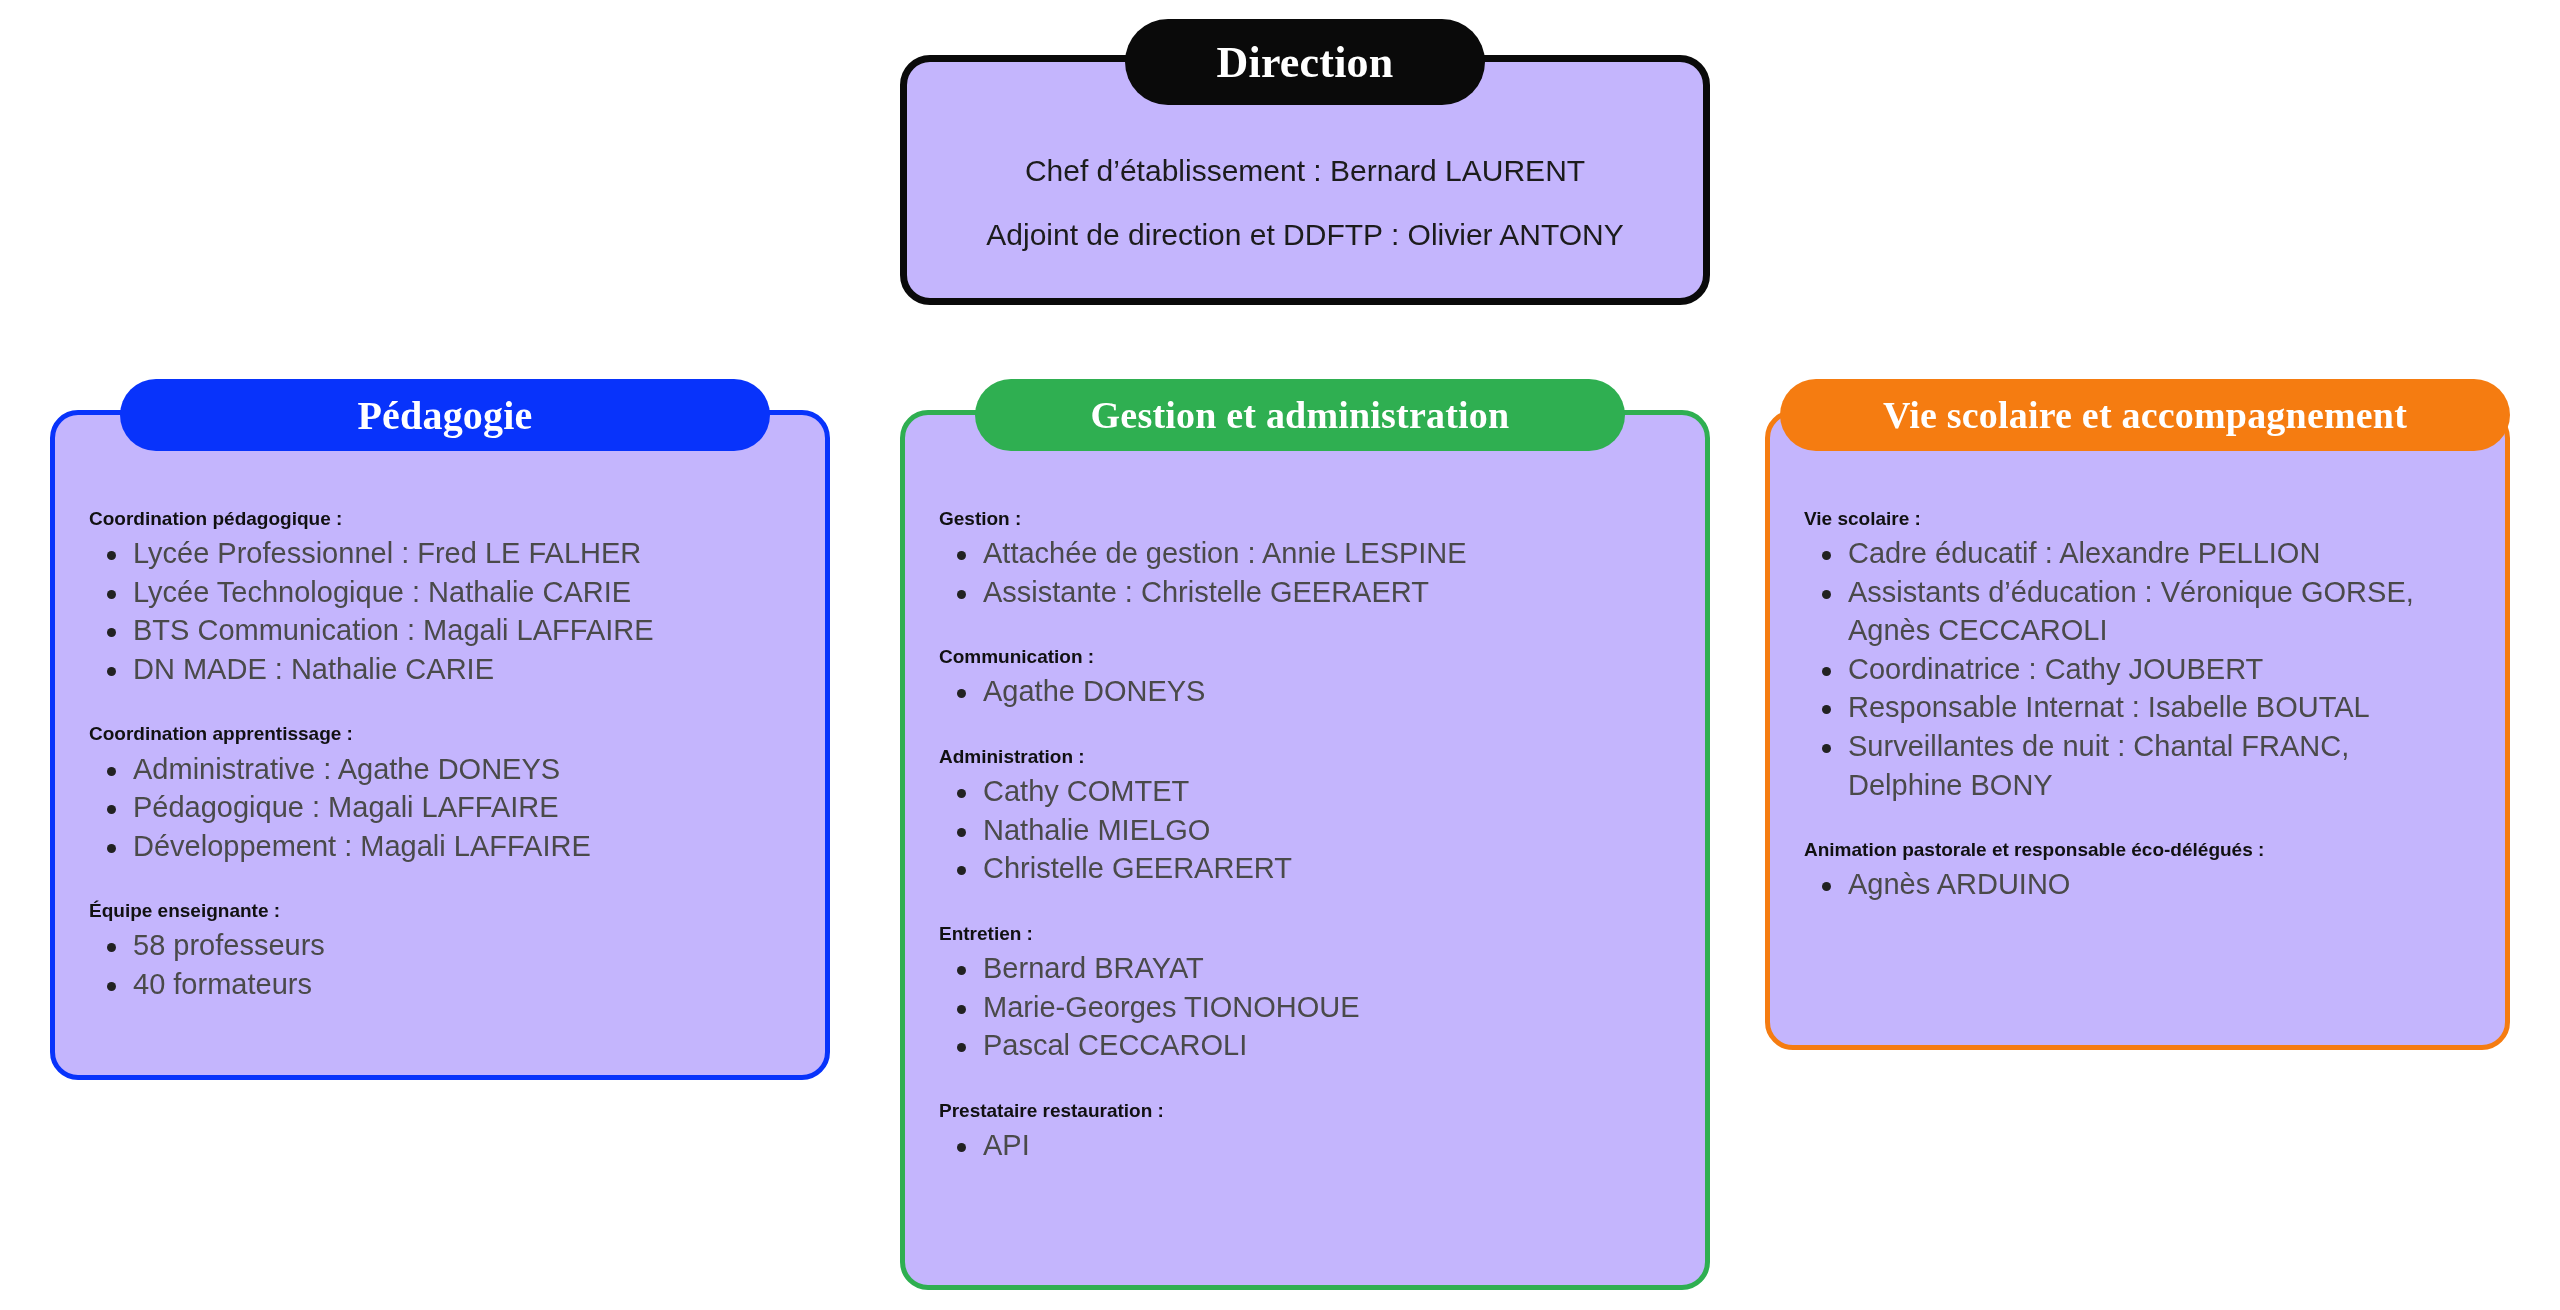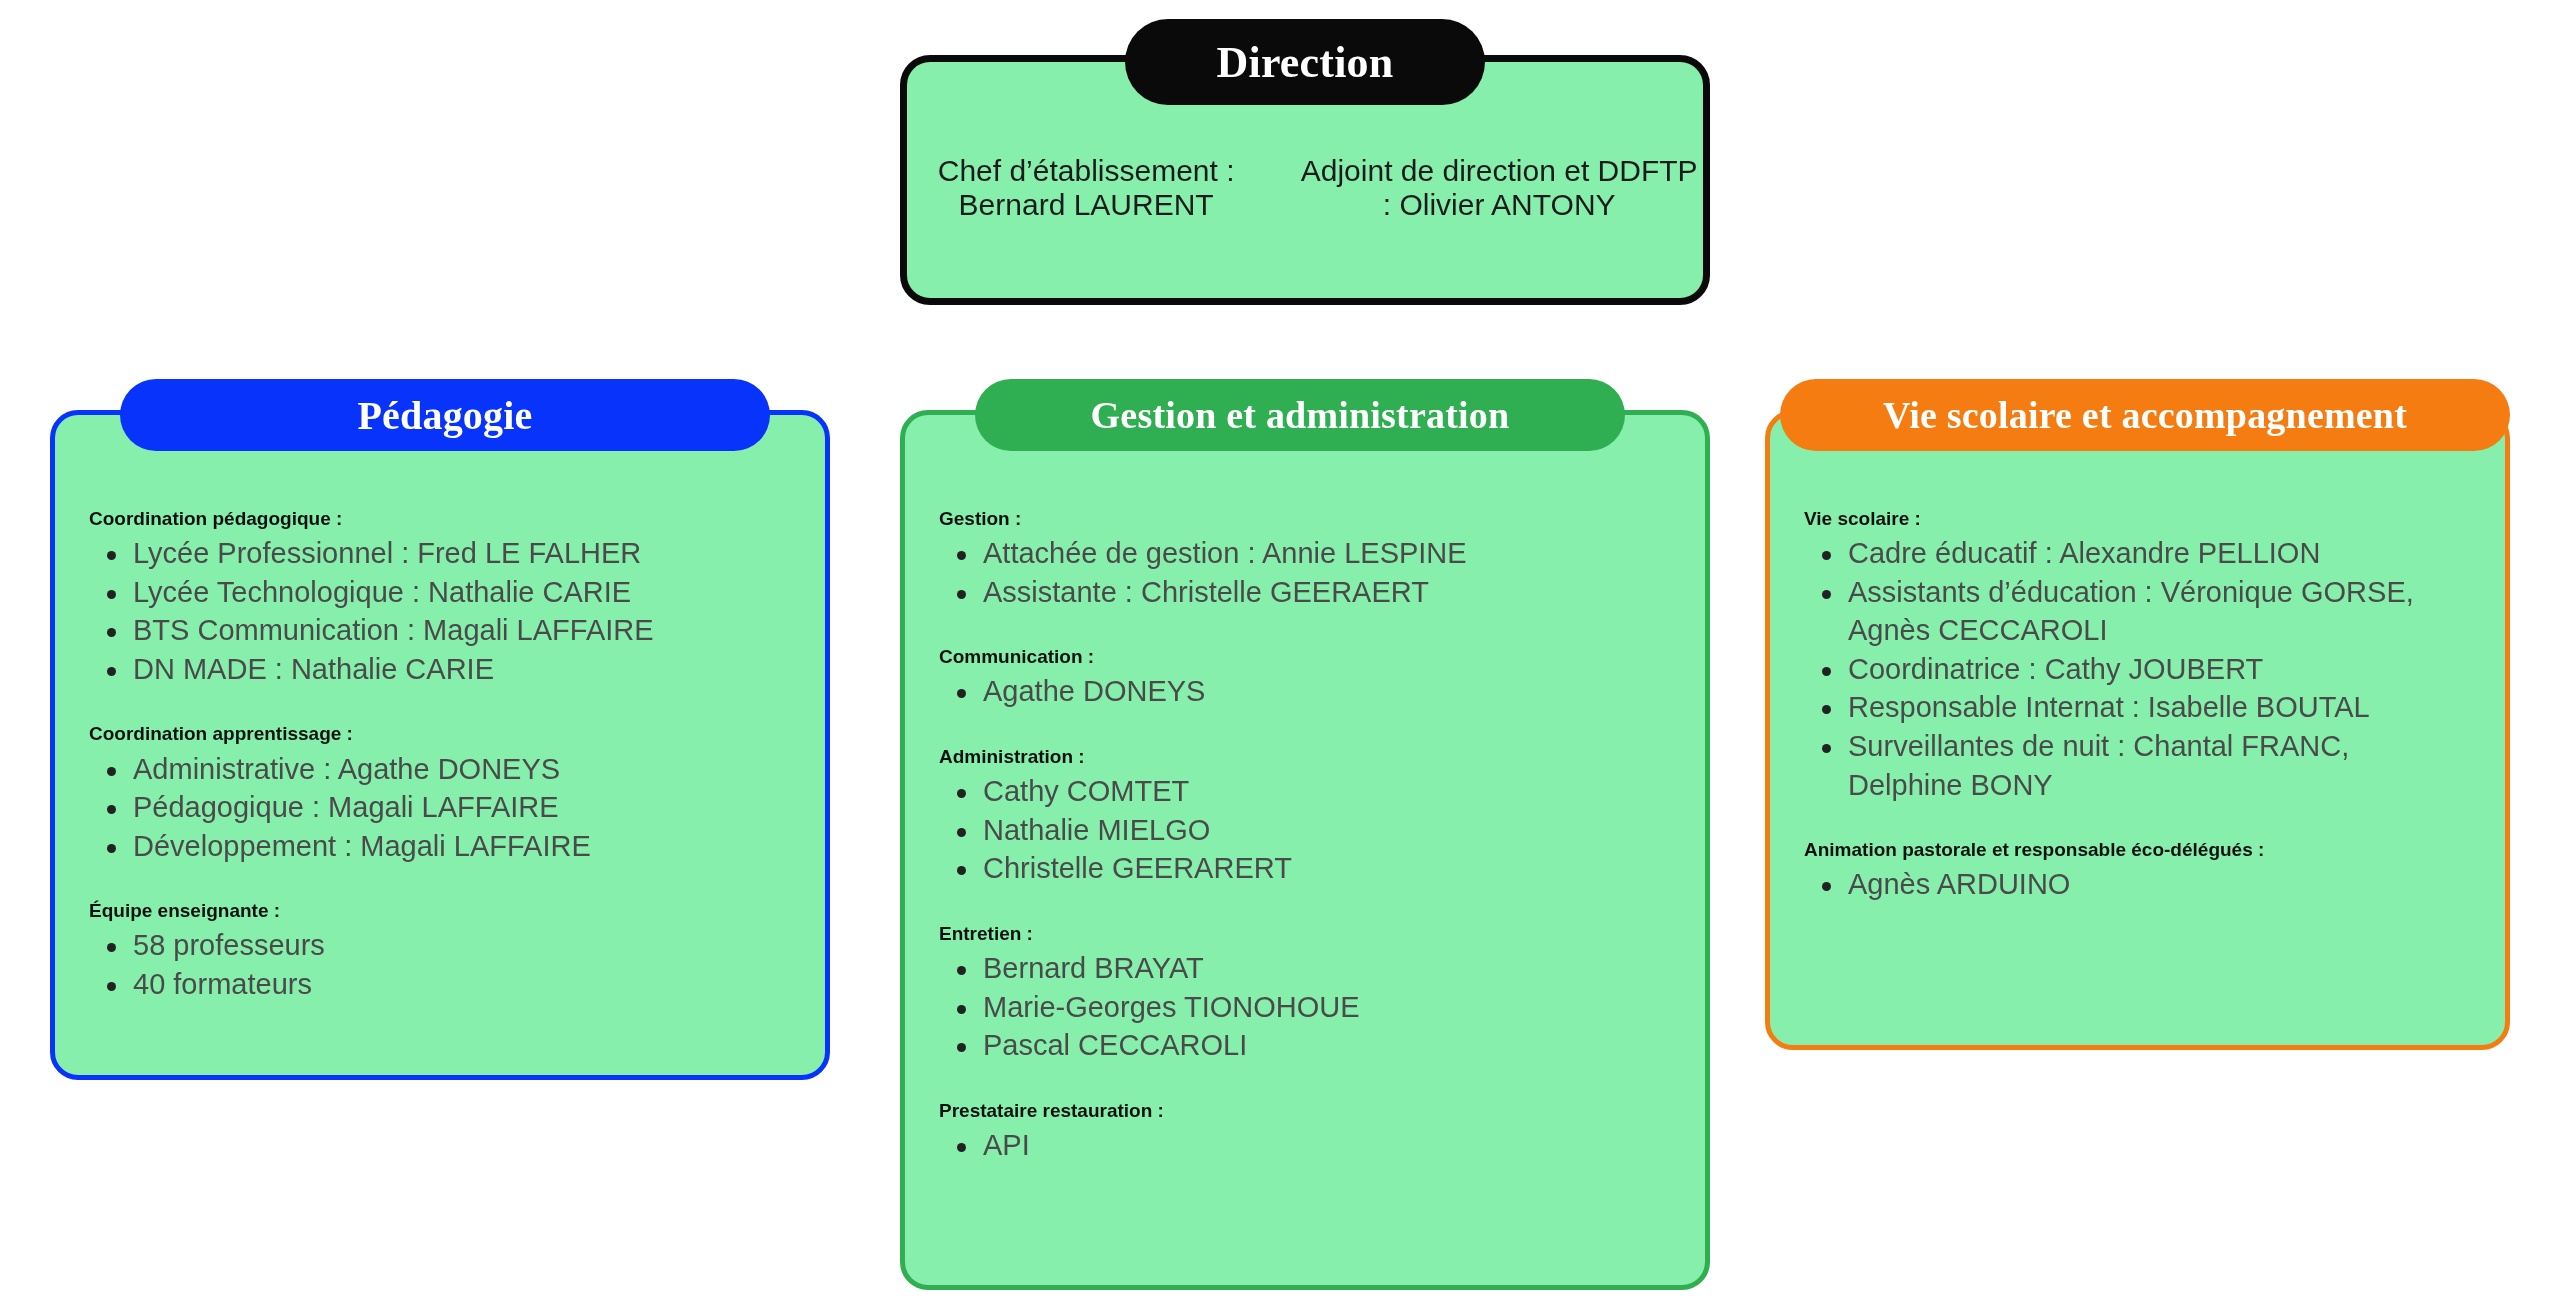--- a/index.html
+++ b/index.html
@@ -12,21 +12,21 @@
     height: 1310px;
     position: relative;
     overflow: hidden;
     font-family: "Liberation Sans", sans-serif;
     -webkit-font-smoothing: antialiased;
   }
 
   
   .card {
     position: absolute;
-    background: #86efac;
+    background: #c4b5fd;
     border-style: solid;
     border-width: 5px;
     border-radius: 28px;
     box-sizing: border-box;
   }
   .pill {
     position: absolute;
     top: 0;
     transform: translateY(-50%);
     border-radius: 999px;
@@ -59,21 +59,21 @@
     height: 86px;
     background: #0A0A0A;
     font-size: 44px;
   }
   .direction-lines {
     position: absolute;
     left: 0;
     right: 0;
     top: 92px;
     display: flex;
-    flex-direction: row;
+    flex-direction: column;
     gap: 30px;
   }
   .direction-line {
     font-size: 30px;
     color: #1C1C1C;
     font-weight: 400;
     text-align: center;
   }
 
   

